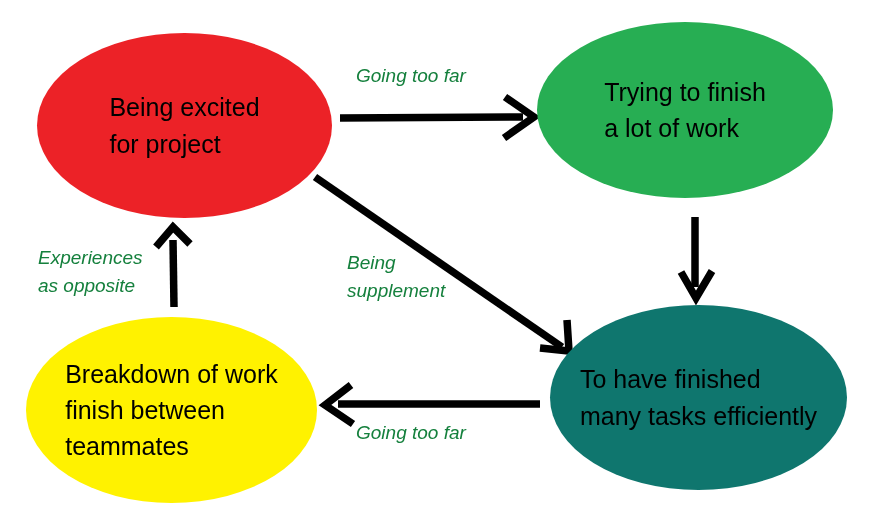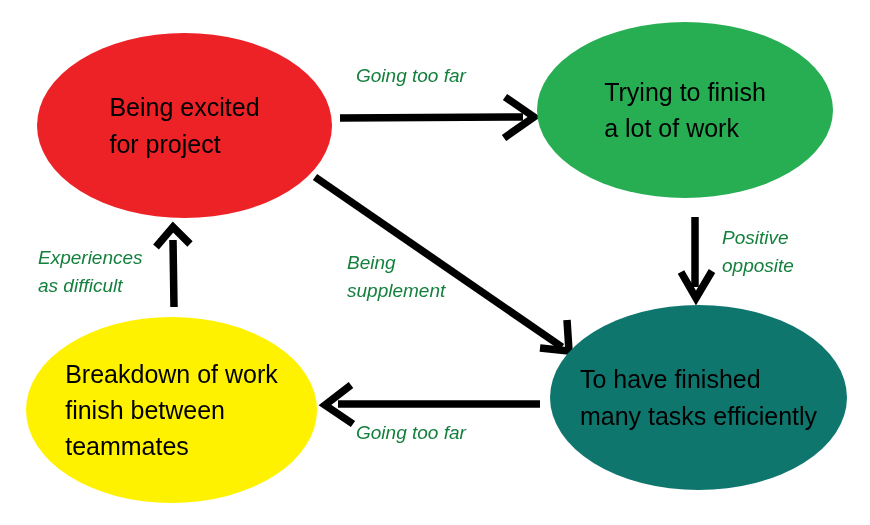--- a/index.html
+++ b/index.html
@@ -104,21 +104,19 @@
 many tasks efficiently</div>
   </div>
 
   <div class="node node-breakdown" style="background-color: rgb(255, 242, 0);">
     <div class="node-label">Breakdown of work
 finish between
 teammates</div>
   </div>
 
   <div class="edge-label label-going-top">Going too far</div>
-  <div class="edge-label label-positive">Positive
-opposite</div>
   <div class="edge-label label-supplement">Being
 supplement</div>
   <div class="edge-label label-going-bottom">Going too far</div>
   <div class="edge-label label-experiences">Experiences
-as difficult</div>
+as opposite</div>
 
 </div>
 
 </body></html>

